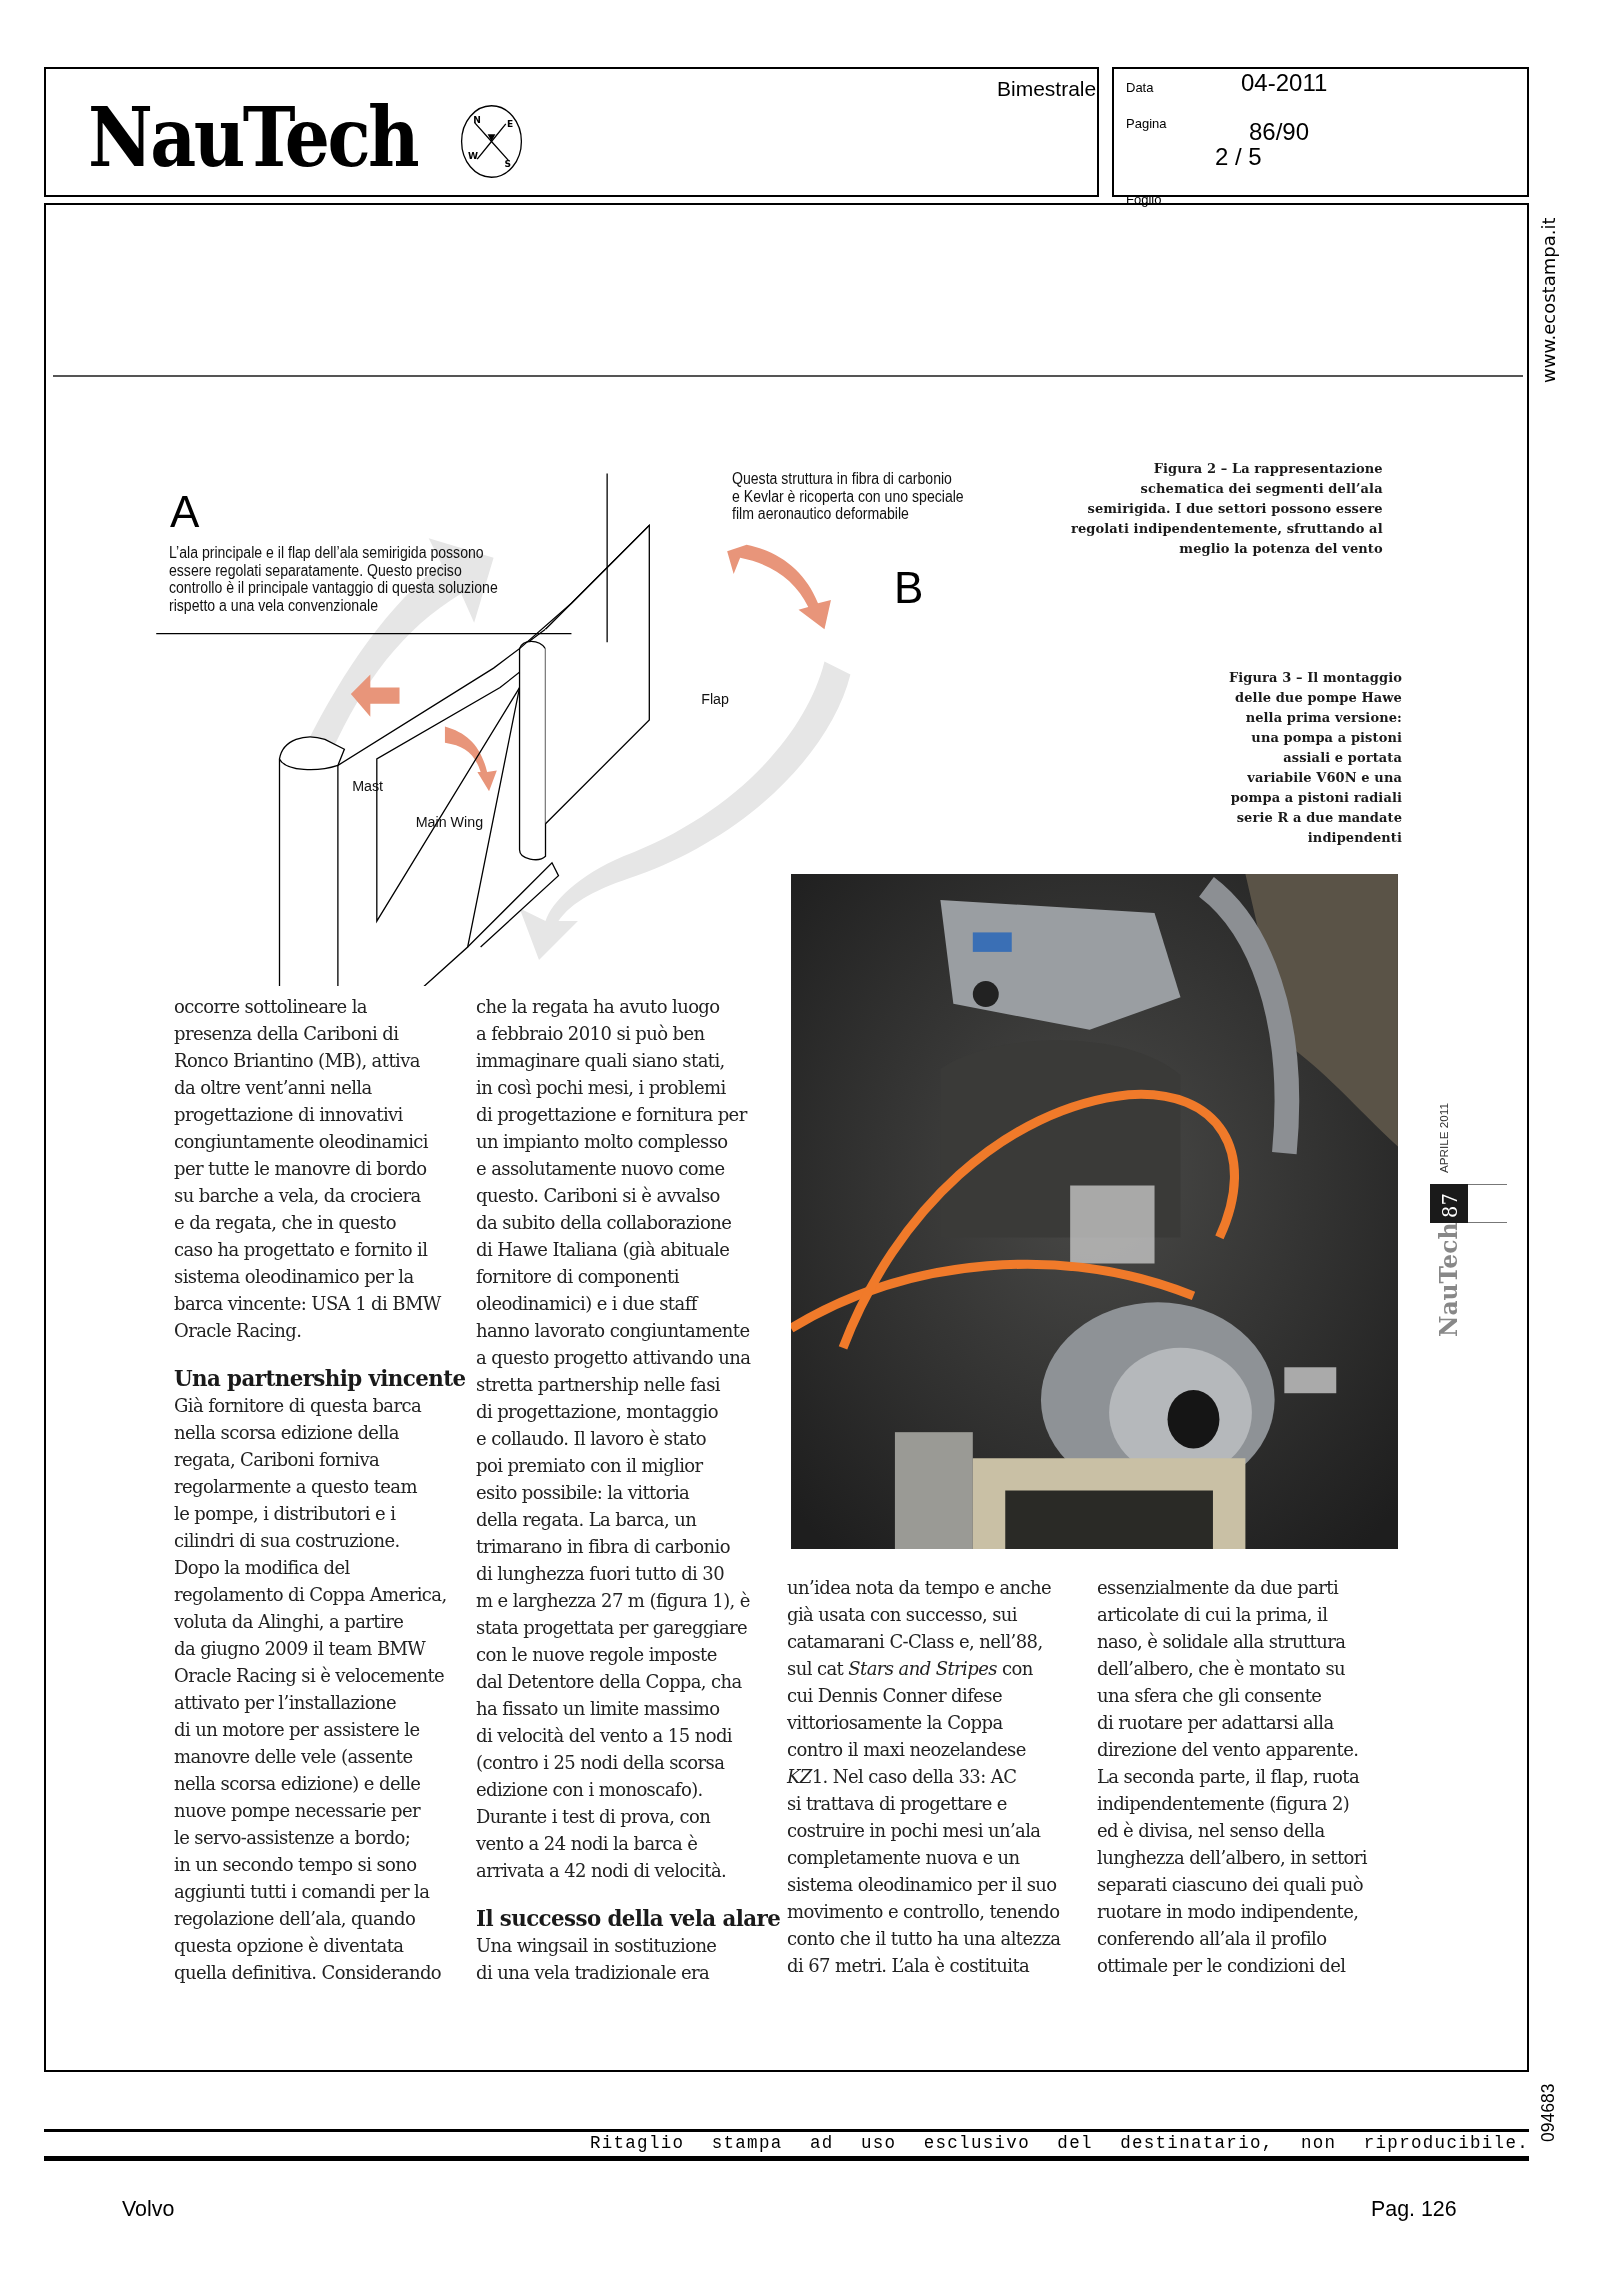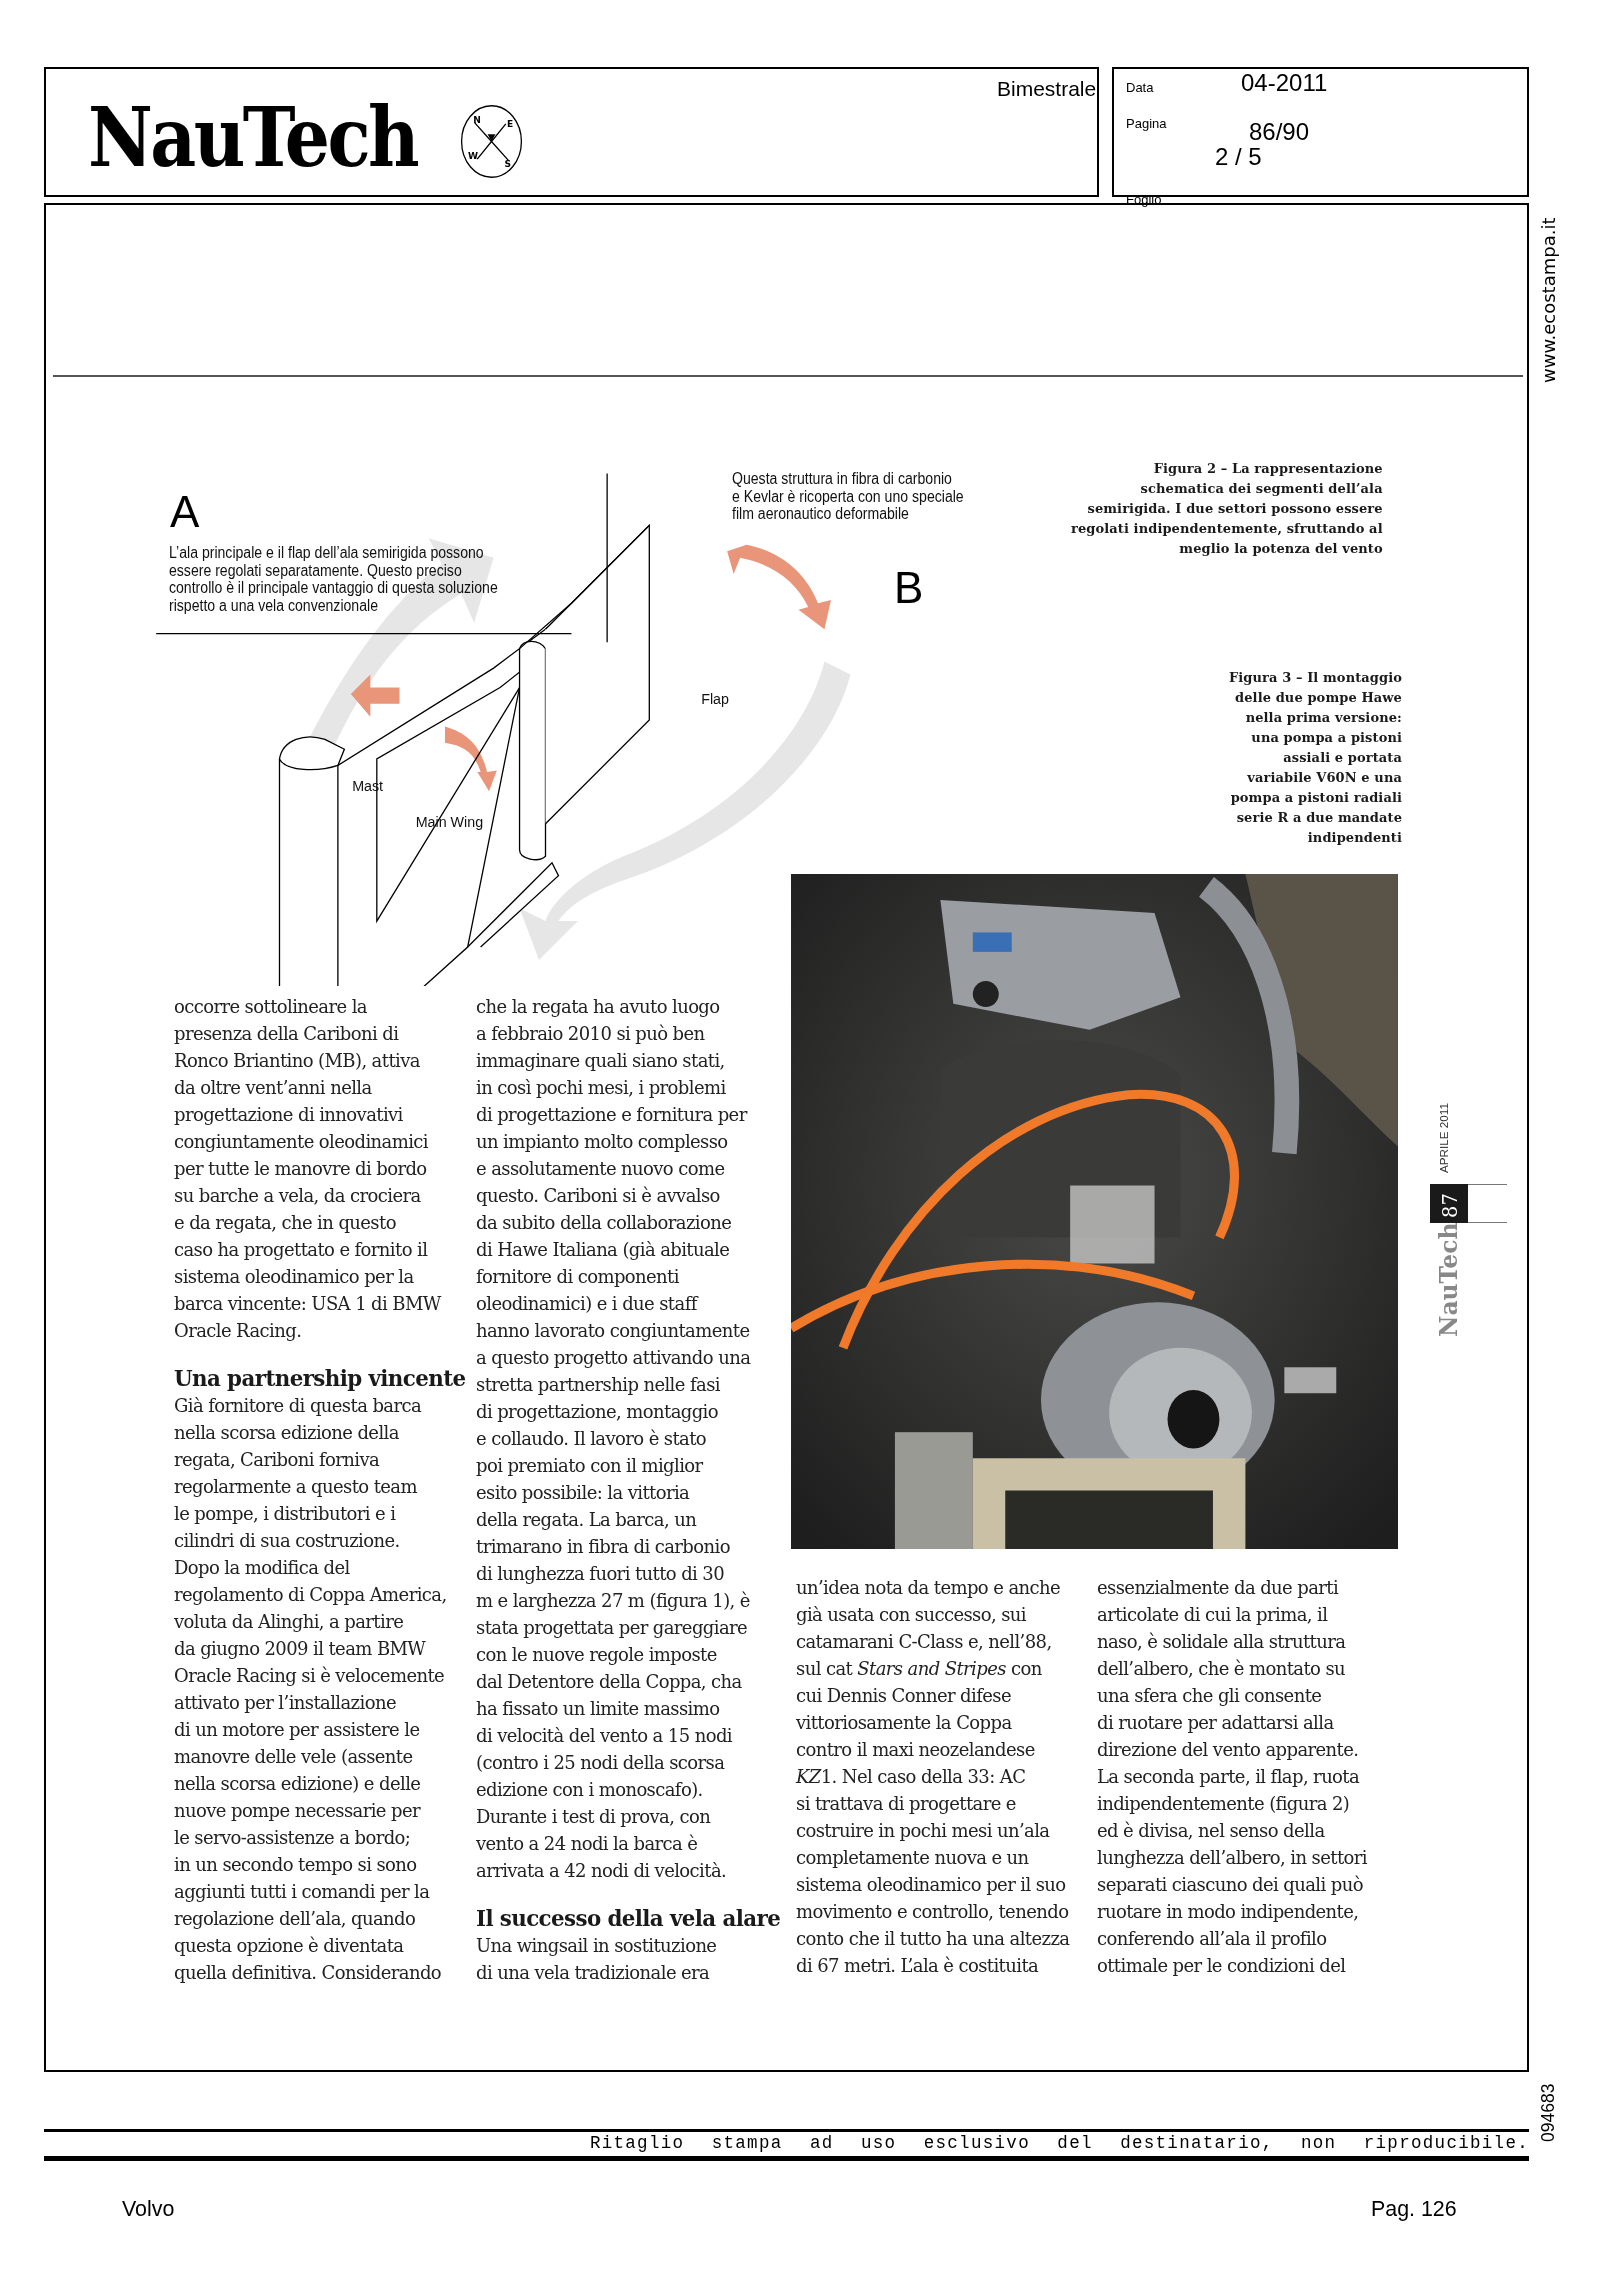--- a/index.html
+++ b/index.html
@@ -248,21 +248,21 @@
   <p>edizione con i monoscafo).</p>
   <p>Durante i test di prova, con</p>
   <p>vento a 24 nodi la barca è</p>
   <p>arrivata a 42 nodi di velocità.</p>
   <div class="gap"></div>
   <h3>Il successo della vela alare</h3>
   <p>Una wingsail in sostituzione</p>
   <p>di una vela tradizionale era</p>
 </div>
 
-<div class="abs col" style="left:787px; top:1574px;margin-left:9px;">
+<div class="abs col" style="left:787px; top:1574px;">
   <p>un’idea nota da tempo e anche</p>
   <p>già usata con successo, sui</p>
   <p>catamarani C-Class e, nell’88,</p>
   <p><span>sul cat </span><em>Stars and Stripes</em><span> con</span></p>
   <p>cui Dennis Conner difese</p>
   <p>vittoriosamente la Coppa</p>
   <p>contro il maxi neozelandese</p>
   <p><em>KZ</em><span>1. Nel caso della 33: AC</span></p>
   <p>si trattava di progettare e</p>
   <p>costruire in pochi mesi un’ala</p>

